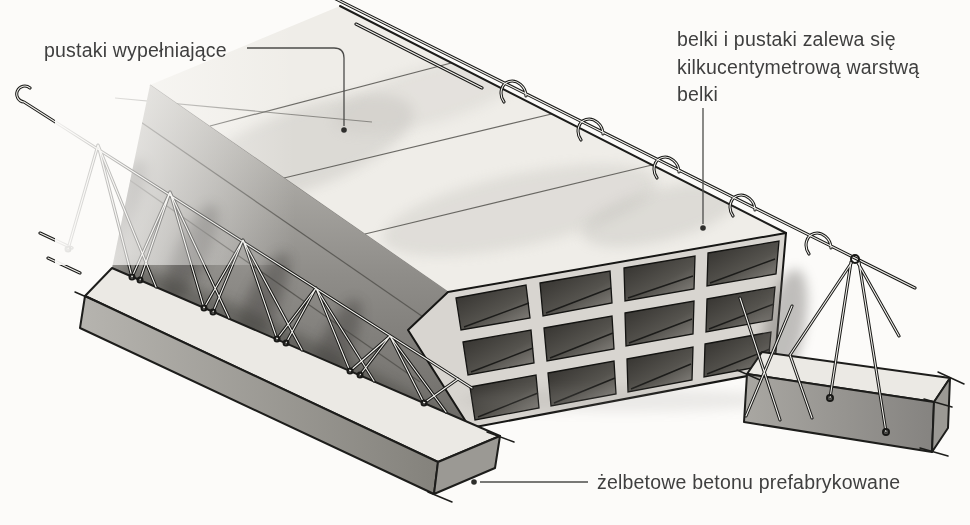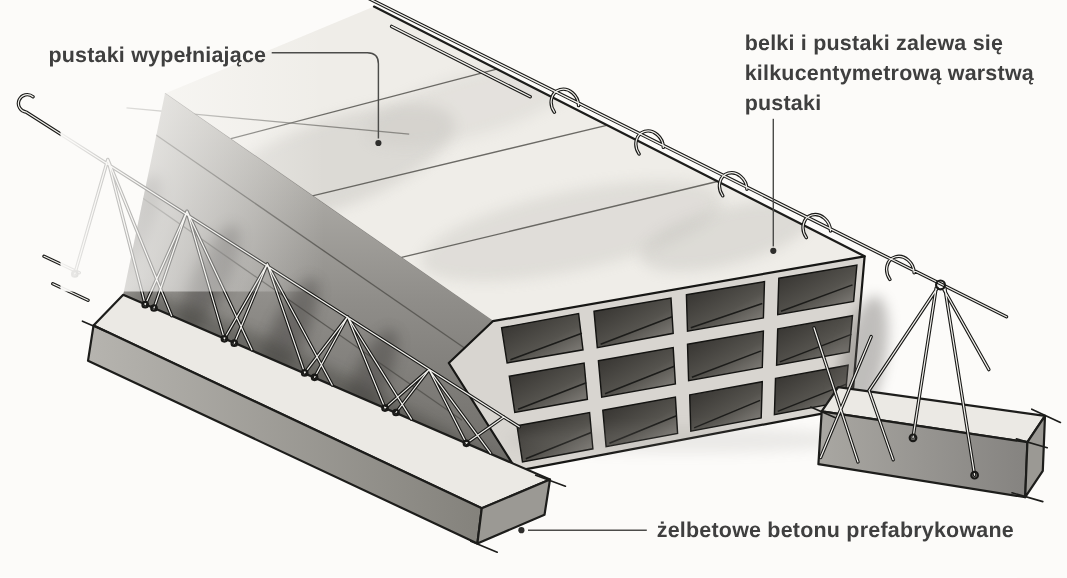--- a/index.html
+++ b/index.html
@@ -1,17 +1,17 @@
 <!DOCTYPE html>
 <html><head>
 <meta charset="utf-8">
 <style>
   html,body{margin:0;padding:0;}
   #stage{position:relative;width:970px;height:525px;overflow:hidden;background:#fcfbf9;
-         font-family:"Liberation Sans",sans-serif;font-weight:bold;}
+         font-family:"Liberation Sans",sans-serif;}
   .label{position:absolute;font-size:19.5px;color:#3f3f3f;letter-spacing:.2px;
          white-space:nowrap;line-height:27.5px;}
   .bo{fill:none;stroke:#191917;stroke-width:3.1;stroke-linecap:round;stroke-linejoin:round}
   .bi{fill:none;stroke:#f2f1ed;stroke-width:1.1;stroke-linecap:round;stroke-linejoin:round}
   .edge{fill:none;stroke:#1d1d1b;stroke-width:2;stroke-linecap:round;stroke-linejoin:round}
   .tick{fill:none;stroke:#1d1d1b;stroke-width:1.5;stroke-linecap:round}
   .thin{stroke:#6a6864;stroke-width:1.1;fill:none}
   .joint{stroke:#54524e;stroke-width:1.2;fill:none;opacity:.85}
   .leader{stroke:#4c4c4a;stroke-width:1.3;fill:none}
   .dot{fill:#2e2e2c}
@@ -188,18 +188,18 @@
     <circle class="dot" cx="474" cy="482" r="2.8"></circle>
   </g>
 </svg>
 
 
 <div class="label" style="left:44px;top:37px;">pustaki wypełniające</div>
 
 <div class="label" style="left:677px;top:26px;">
   <span style="display:block">belki i pustaki zalewa się</span>
   <span style="display:block">kilkucentymetrową warstwą</span>
-  <span style="display:block">pustaki</span>
+  <span style="display:block">belki</span>
 </div>
 
 <div class="label" style="left:597px;top:469px;">żelbetowe betonu prefabrykowane</div>
 
 </div>
 
 </body></html>

